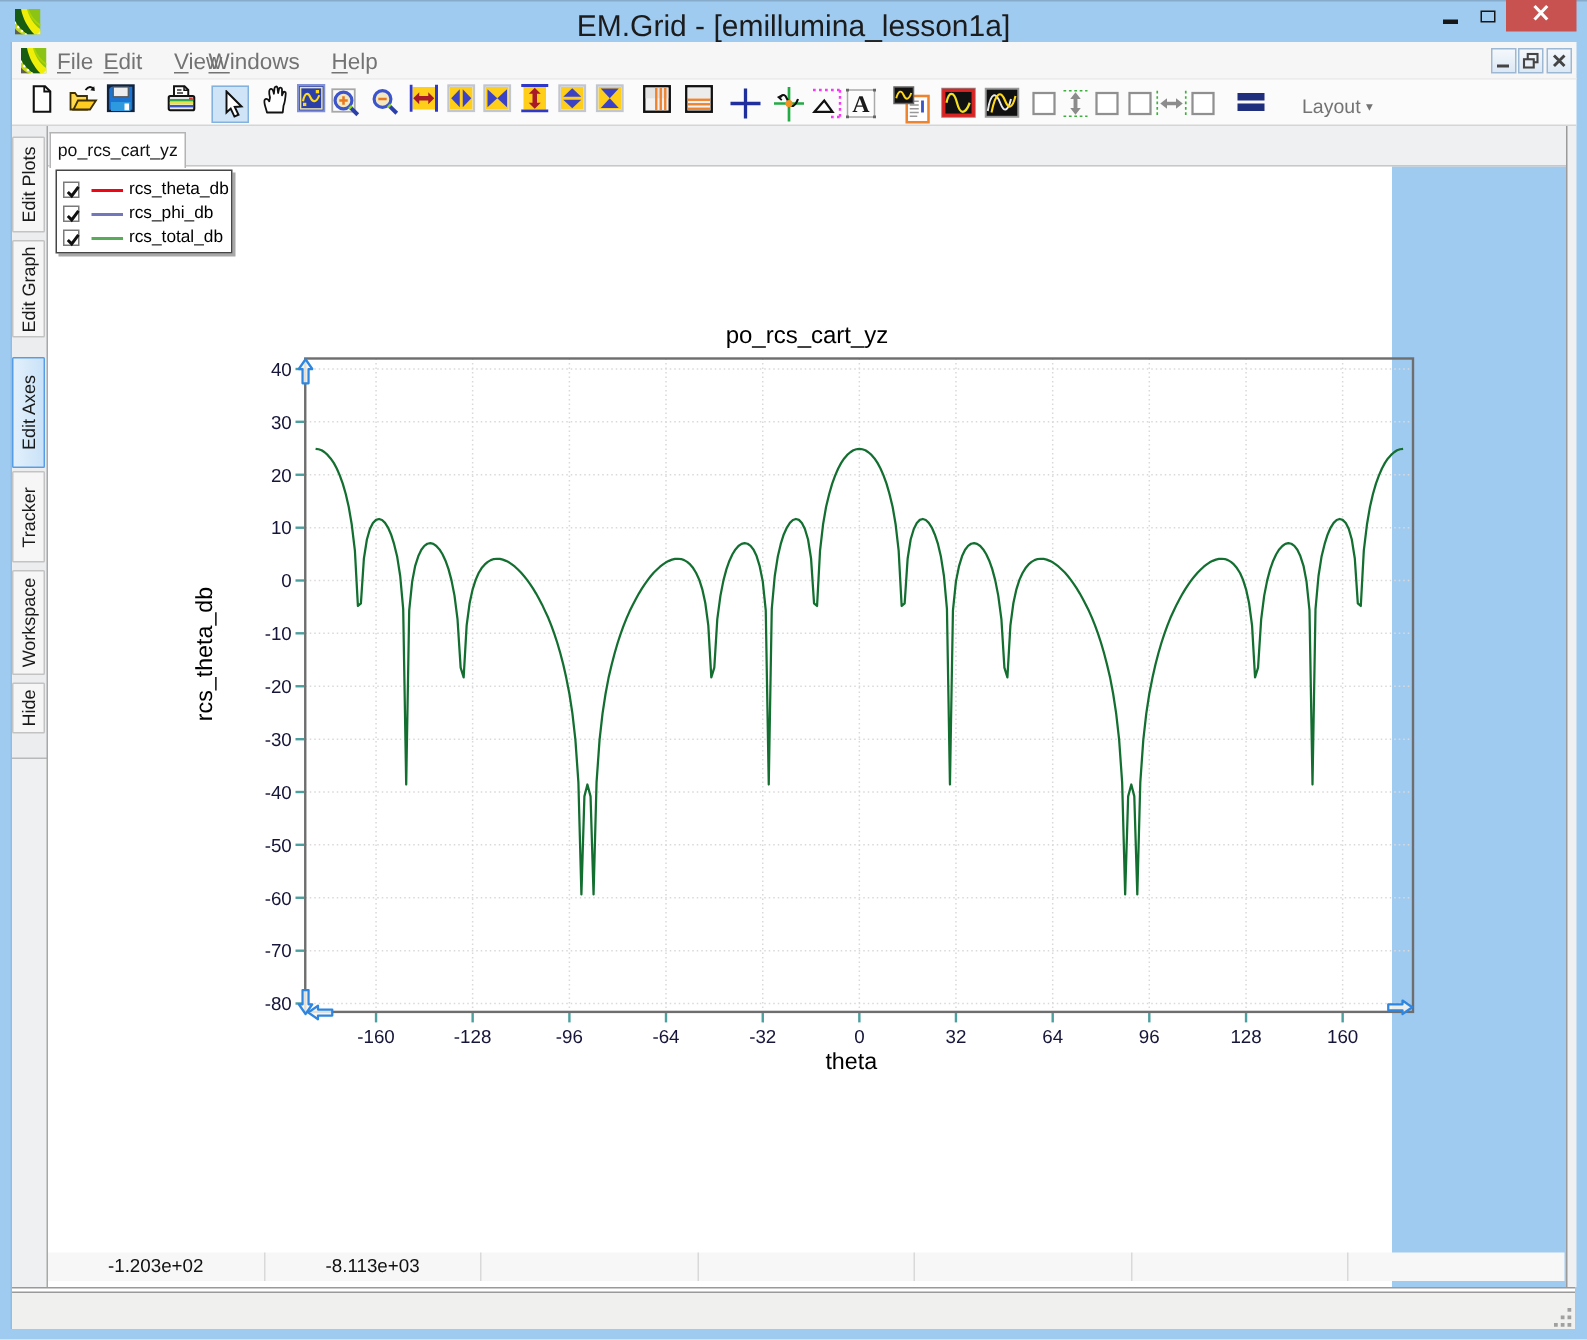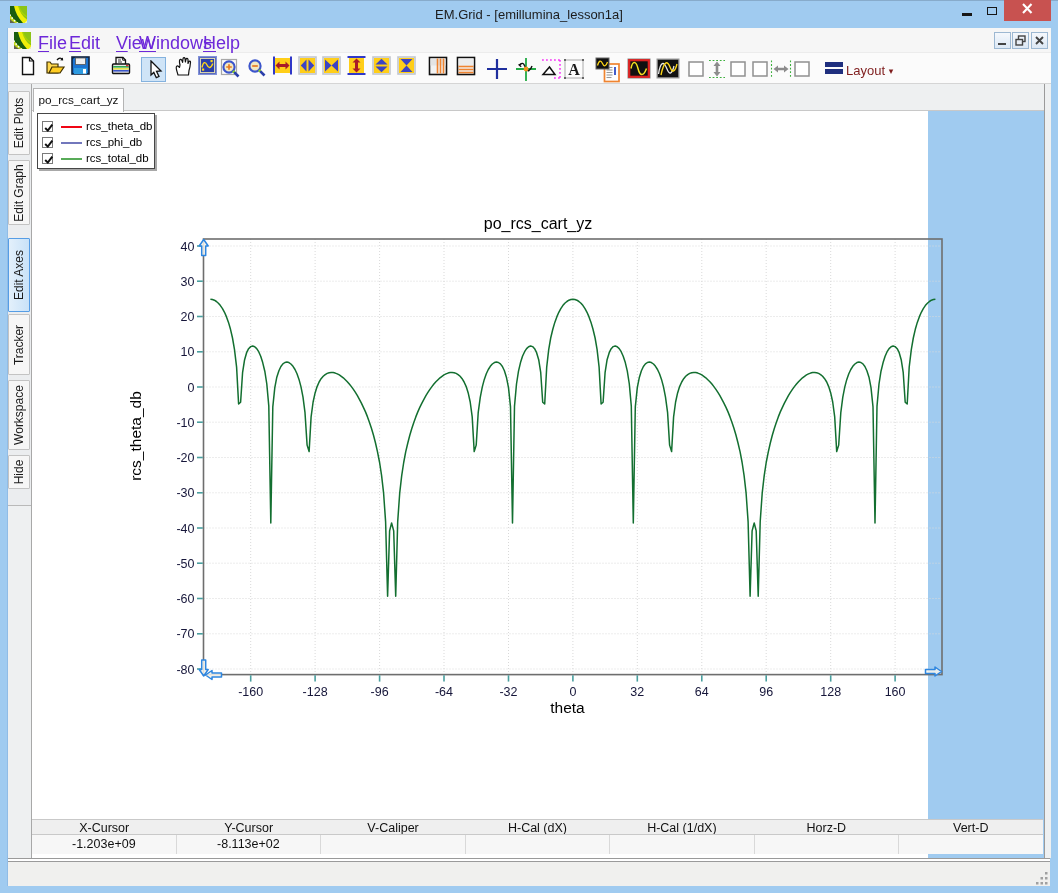--- a/index.html
+++ b/index.html
@@ -1,27 +1,27 @@
 <!DOCTYPE html>
 <html><head><meta charset="utf-8">
 <style>
 *{margin:0;padding:0;box-sizing:border-box}
 html,body{width:1058px;height:893px;overflow:hidden}
 body{font-family:"Liberation Sans",sans-serif;position:relative;background:#a0cbf0}
 .abs{position:absolute}
 
 #titlebar{left:0;top:0;width:1058px;height:28px;background:#a0cbf0;border-top:1px solid #87abcb}
-#title{left:0;top:6.5px;width:1058px;text-align:center;font-size:13px;color:#1c1c1c}
+#title{left:0;top:6.5px;width:1058px;text-align:center;font-size:20px;color:#1c1c1c}
 
 #mindash{left:962px;top:13px;width:10px;height:2.5px;background:#171717}
 #maxrect{left:987px;top:7px;width:10px;height:8px;border:1.7px solid #171717}
 #closebtn{left:1004px;top:0;width:47px;height:21px;background:#c85250;color:#fff;text-align:center;font-size:14px;line-height:20px}
 
 #menubar{left:4px;top:28px;width:1047px;height:25px;background:#f6f6f6;border-bottom:1px solid #ececec}
-.menuitem{position:absolute;top:5px;font-size:18px;color:#6d28d9}
+.menuitem{position:absolute;top:5px;font-size:15px;color:#737373}
 .menuitem u{text-decoration:underline;text-underline-offset:2px}
 
 .mdibtn{position:absolute;top:4px;width:17px;height:17px;border:1px solid #9db8d2;background:linear-gradient(#f5f8fc,#dce8f5);color:#3c3c3c;text-align:center}
 
 #toolbar{left:4px;top:53px;width:1047px;height:31px;background:#fbfbfb;border-bottom:1px solid #d5d5d5}
 .ti{position:absolute;top:3px}
 
 #sidebar{left:4px;top:84px;width:28px;height:774px;background:#eef0f1}
 .vtab{position:absolute;left:4px;width:22px;background:#f6f6f6;border:1px solid #c3c3c3;border-radius:1px}
 .vtab span{position:absolute;left:50%;top:50%;transform:translate(-50%,-50%) rotate(-90deg);white-space:nowrap;font-size:12px;color:#1a1a1a}
@@ -71,21 +71,21 @@
         <path d="M0,0 L4,0 C5.2,6.2 8.2,12 13,17 L8,17 C4,13.5 1,10.5 0,8 Z" fill="#175c10"></path>
         <path d="M0,8.5 C2.5,12.5 5,15 8.5,17 L4,17 C2,16 0.5,14.5 0,13 Z" fill="#c2d816"></path>
         <path d="M0,13 C1.5,14.8 3.2,16.2 5.5,17 L0,17 Z" fill="#606052"></path>
         <path d="M-0.5,8.5 C2,12.5 4.8,15.2 8,17.5" stroke="#ffffff" stroke-width="1.5" fill="none" stroke-dasharray="1.6 2"></path>
         <path d="M17,14.5 L17,17 L14.5,17 Z" fill="#eaf0c8" opacity="0.9"></path>
       </svg></div>
   <div class="menuitem" style="left:34px"><u>F</u>ile</div>
   <div class="menuitem" style="left:65px"><u>E</u>dit</div>
   <div class="menuitem" style="left:112px"><u>V</u>iew</div>
   <div class="menuitem" style="left:135px"><u>W</u>indows</div>
-  <div class="menuitem" style="left:199px"><u>H</u>elp</div>
+  <div class="menuitem" style="left:217px"><u>H</u>elp</div>
   <div class="mdibtn" style="left:990px"><svg width="15" height="15" viewBox="0 0 15 15">
         <rect x="3" y="10" width="8" height="2" fill="#444"></rect>
       </svg></div>
   <div class="mdibtn" style="left:1008px"><svg width="15" height="15" viewBox="0 0 15 15">
         <rect x="5.5" y="3" width="6.5" height="5.5" fill="none" stroke="#444" stroke-width="1.4"></rect>
         <rect x="3" y="6.5" width="6.5" height="5.5" fill="#e8eef6" stroke="#444" stroke-width="1.4"></rect>
       </svg></div>
   <div class="mdibtn" style="left:1027px"><svg width="15" height="15" viewBox="0 0 15 15">
         <path d="M4,4 L11,11 M11,4 L4,11" stroke="#444" stroke-width="1.9"></path>
       </svg></div>
@@ -250,21 +250,21 @@
       <rect x="1" y="4" width="14" height="14" fill="#fff" stroke="#909090" stroke-width="1.5"></rect>
       <rect x="43" y="4" width="14" height="14" fill="#fff" stroke="#909090" stroke-width="1.5"></rect>
       <line x1="19.5" y1="2.5" x2="19.5" y2="19.5" stroke="#3cb03c" stroke-width="1.1" stroke-dasharray="1.8 1.8"></line>
       <line x1="38.5" y1="2.5" x2="38.5" y2="19.5" stroke="#3cb03c" stroke-width="1.1" stroke-dasharray="1.8 1.8"></line>
       <path d="M21.5,11 L26,7.5 L26,9.8 L32,9.8 L32,7.5 L36.5,11 L32,14.5 L32,12.2 L26,12.2 L26,14.5 Z" fill="#8c8c8c"></path>
     </svg>
 <svg class="ti" style="left:820px;top:8px" width="20" height="15" viewBox="0 0 20 15">
       <rect x="1" y="1" width="18" height="5" fill="#1f2f7e"></rect>
       <rect x="1" y="8" width="18" height="5" fill="#1f2f7e"></rect>
     </svg>
-<div class="abs" style="left:842px;top:9.5px;font-size:13px;color:#7f1d1d">Layout <span style="font-size:9px;position:relative;top:-1px">▾</span></div>
+<div class="abs" style="left:864px;top:9.5px;font-size:13px;color:#737373">Layout <span style="font-size:9px;position:relative;top:-1px">▾</span></div>
 </div>
 <div id="sidebar" class="abs">
   <div class="abs" style="left:0;top:0;width:28px;height:422px;background:#ebedef;border-bottom:1px solid #b9b9b9"></div>
   <div class="vtab" style="top:7px;height:64px">
       <span>Edit Plots</span>
     </div>
   <div class="vtab" style="top:76px;height:65px">
       <span>Edit Graph</span>
     </div>
   <div class="vtab vtabsel" style="top:153.5px;height:74px">
@@ -404,32 +404,23 @@
         <span class="lcheck">
           <svg width="14" height="14" viewBox="0 0 14 14">
             <path d="M3.2,7 L5.8,9.6 L10.3,3.6" fill="none" stroke="#111" stroke-width="2"></path>
           </svg>
         </span>
         <span class="lline" style="background:#58ab58"></span>
         <span class="ltext">rcs_total_db</span>
       </div>
   </div>
   <div id="stable" class="abs">
-    <div class="srow" style="top:0;height:16px;background:#efefef;border-top:1px solid #c9c9c9;border-bottom:1px solid #c9c9c9">
-      <div class="scell" style="padding-top:0.5px">X-Cursor</div>
-        <div class="scell" style="padding-top:0.5px">Y-Cursor</div>
-        <div class="scell" style="padding-top:0.5px">V-Caliper</div>
-        <div class="scell" style="padding-top:0.5px">H-Cal (dX)</div>
-        <div class="scell" style="padding-top:0.5px">H-Cal (1/dX)</div>
-        <div class="scell" style="padding-top:0.5px">Horz-D</div>
-        <div class="scell" style="padding-top:0.5px">Vert-D</div>
-    </div>
     <div class="srow" style="top:16px;height:19px;background:#f7f7f7">
-      <div class="scell" style="border-right:1px solid #d9d9d9;padding-top:2px">-1.203e+09</div>
-        <div class="scell" style="border-right:1px solid #d9d9d9;padding-top:2px">-8.113e+02</div>
+      <div class="scell" style="border-right:1px solid #d9d9d9;padding-top:2px">-1.203e+02</div>
+        <div class="scell" style="border-right:1px solid #d9d9d9;padding-top:2px">-8.113e+03</div>
         <div class="scell" style="border-right:1px solid #d9d9d9"></div>
         <div class="scell" style="border-right:1px solid #d9d9d9"></div>
         <div class="scell" style="border-right:1px solid #d9d9d9"></div>
         <div class="scell" style="border-right:1px solid #d9d9d9"></div>
         <div class="scell"></div>
     </div>
   </div>
 </div>
 <div class="abs" style="left:1044px;top:84px;width:7px;height:774px;background:#eef0f1;border-left:1px solid #9a9a9a"></div>
 <div class="abs" style="left:31px;top:84px;width:1px;height:774px;background:#a8a8a8"></div>

